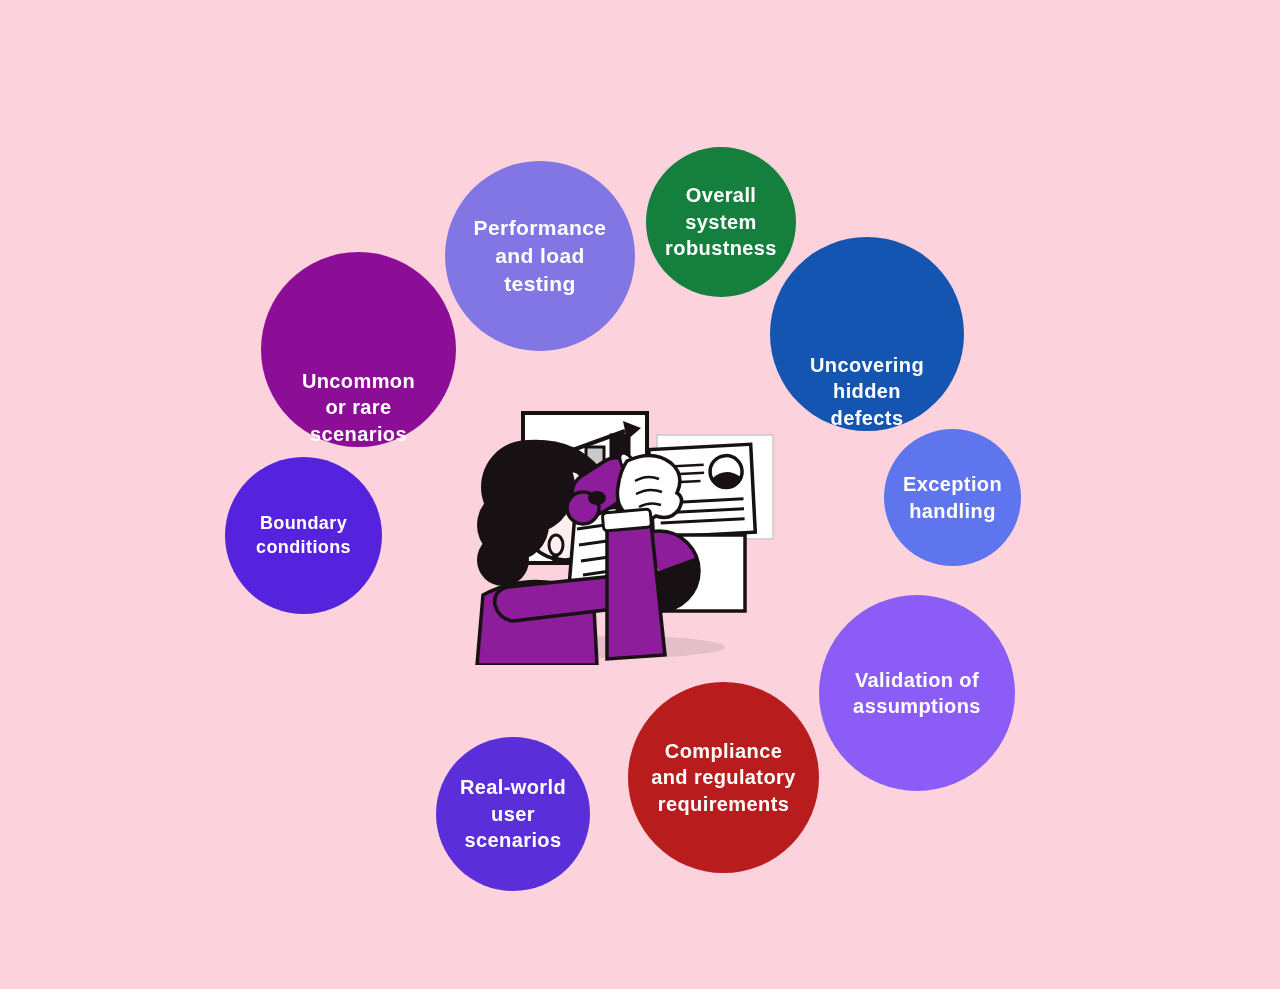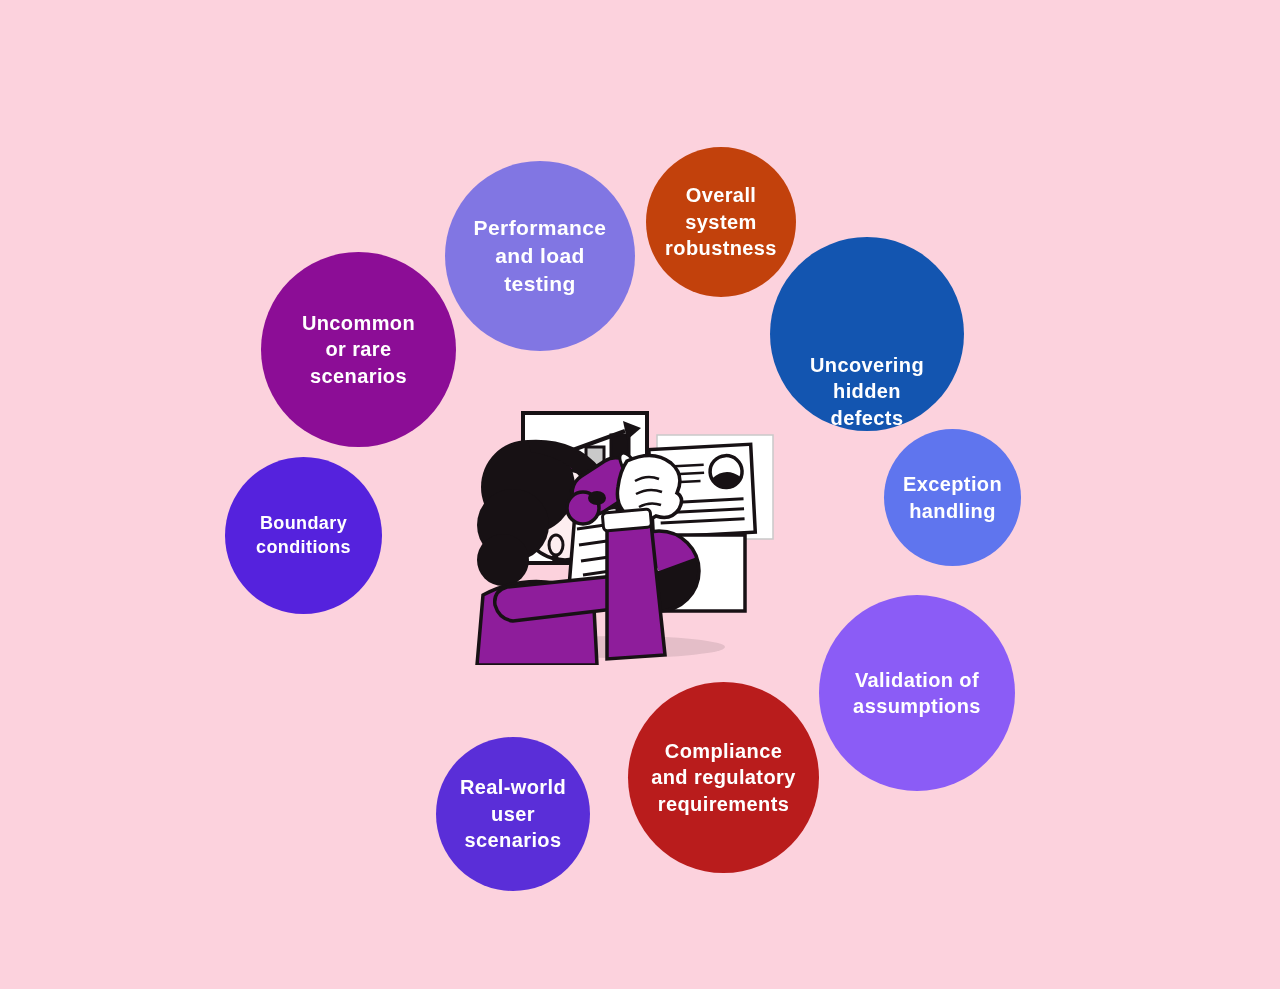--- a/index.html
+++ b/index.html
@@ -26,39 +26,39 @@
   .illus{position:absolute;left:455px;top:395px;width:330px;height:270px;}
 </style>
 </head>
 <body>
 
 <div class="stage" style="background-color: rgb(252, 210, 221);">
 
   <div class="bubble b1" style="background-color: rgb(129, 118, 227);"><span>Performance
 and load
 testing</span></div>
-  <div class="bubble b2" style="background-color: #c2410c;"><span>Overall
+  <div class="bubble b2" style="background-color: #15803d;"><span>Overall
 system
 robustness</span></div>
   <div class="bubble b3" style="background-color: rgb(19, 85, 176); align-items: flex-end;"><span>Uncovering
 hidden
 defects</span></div>
   <div class="bubble b4" style="background-color: rgb(95, 117, 238);"><span>Exception
 handling</span></div>
   <div class="bubble b5" style="background-color: #8b5cf6;"><span>Validation of
 assumptions</span></div>
   <div class="bubble b6" style="background-color: #b91c1c;"><span>Compliance
 and regulatory
 requirements</span></div>
   <div class="bubble b7" style="background-color: rgb(90, 46, 216);"><span>Real-world
 user
 scenarios</span></div>
   <div class="bubble b9" style="background-color: rgb(85, 34, 221);"><span>Boundary
 conditions</span></div>
-  <div class="bubble b10" style="background-color: rgb(140, 13, 150);"><span>Uncommon
+  <div class="bubble b10" style="background-color: rgb(140, 13, 150); align-items: flex-end;"><span>Uncommon
 or rare
 scenarios</span></div>
 
   <svg class="illus" viewBox="0 0 330 270" aria-hidden="true">
 
     <ellipse cx="165" cy="252" rx="105" ry="11" fill="rgba(23,17,20,0.10)"></ellipse>
 
     <g>
       <rect x="68" y="18" width="124" height="150" fill="#ffffff" stroke="#171114" stroke-width="4"></rect>
       <rect x="80" y="58" width="16" height="22" fill="#8e1d9b" stroke="#171114" stroke-width="3"></rect>

